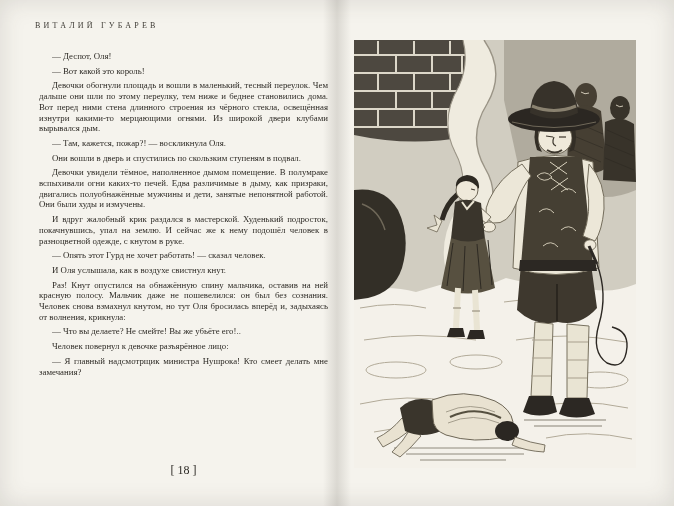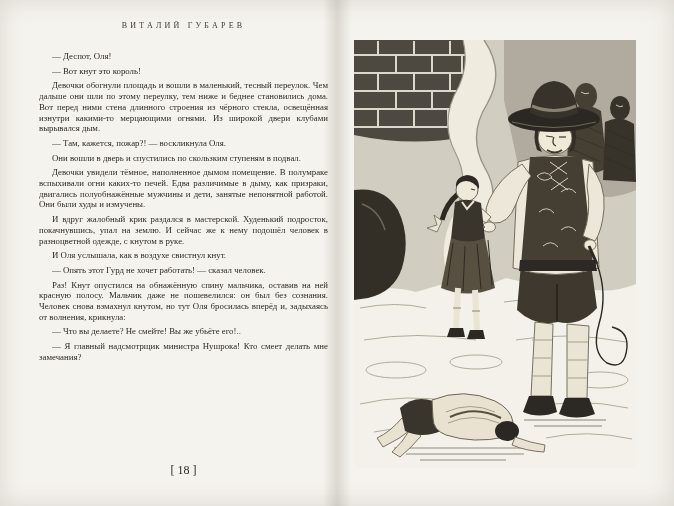--- a/index.html
+++ b/index.html
@@ -18,21 +18,21 @@
   .gutter {
     position: absolute; left: 323px; top: 0; width: 28px; height: 100%;
     background: linear-gradient(90deg, rgba(60,55,45,0) 0%, rgba(60,55,45,.14) 50%, rgba(60,55,45,0) 100%);
     pointer-events: none;
   }
   .page { position: absolute; top: 0; height: 506px; }
   .page.left  { left: 0; width: 337px; }
   .page.right { left: 337px; width: 337px; }
   .running-header {
     position: absolute; top: 21px; left: 35px; width: 297px;
-    text-align: center; font-size: 8px; letter-spacing: 3.2px;
+    text-align: left; font-size: 8px; letter-spacing: 3.2px;
     color: #3d3a34; white-space: nowrap;
   }
   .text-col {
     position: absolute; top: 47px; left: 35px; width: 297px;
     color: #2d2a25; font-size: 8.8px; line-height: 10.7px;
     text-align: justify;
   }
   .text-col p { margin: 4px; text-indent: 13px; }
   .page-number {
     position: absolute; top: 463px; left: 35px; width: 297px;
@@ -42,30 +42,31 @@
 </style>
 </head>
 <body>
 
 <div class="spread">
 
   <div class="page left">
     <div class="running-header">ВИТАЛИЙ ГУБАРЕВ</div>
     <div class="text-col">
       <p>— Деспот, Оля!</p>
-      <p>— Вот кнут это король!</p>
+      <p>— Вот какой это король!</p>
       <p>Девочки обогнули площадь и вошли в маленький, тесный переулок. Чем дальше они шли по этому переулку, тем ниже и беднее становились дома. Вот перед ними стена длинного строения из чёрного стекла, освещённая изнутри какими-то мерцающими огнями. Из широкой двери клубами вырывался дым.</p>
       <p>— Там, кажется, пожар?! — воскликнула Оля.</p>
       <p>Они вошли в дверь и спустились по скользким ступеням в подвал.</p>
       <p>Девочки увидели тёмное, наполненное дымом помещение. В полумраке вспыхивали огни каких-то печей. Едва различимые в дыму, как призраки, двигались полуобнажённые мужчины и дети, занятые непонятной работой. Они были худы и измучены.</p>
       <p>И вдруг жалобный крик раздался в мастерской. Худенький подросток, покачнувшись, упал на землю. И сейчас же к нему подошёл человек в разноцветной одежде, с кнутом в руке.</p>
+      <p>— Опять этот Гурд не хочет работать! — сказал человек.</p>
       <p>И Оля услышала, как в воздухе свистнул кнут.</p>
-      <p>— Опять этот Гурд не хочет работать! — сказал человек.</p>
       <p>Раз! Кнут опустился на обнажённую спину мальчика, оставив на ней красную полосу. Мальчик даже не пошевелился: он был без сознания. Человек снова взмахнул кнутом, но тут Оля бросилась вперёд и, задыхаясь от волнения, крикнула:</p>
       <p>— Что вы делаете? Не смейте! Вы же убьёте его!..</p>
+      <p>Человек повернул к девочке разъярённое лицо:</p>
       <p>— Я главный надсмотрщик министра Нушрока! Кто смеет делать мне замечания?</p>
     </div>
     <div class="page-number">[ 18 ]</div>
   </div>
 
   <div class="gutter"></div>
 
   <div class="page right">
     <svg class="illustration" viewBox="0 0 282 428" xmlns="http://www.w3.org/2000/svg" aria-hidden="true">
 

